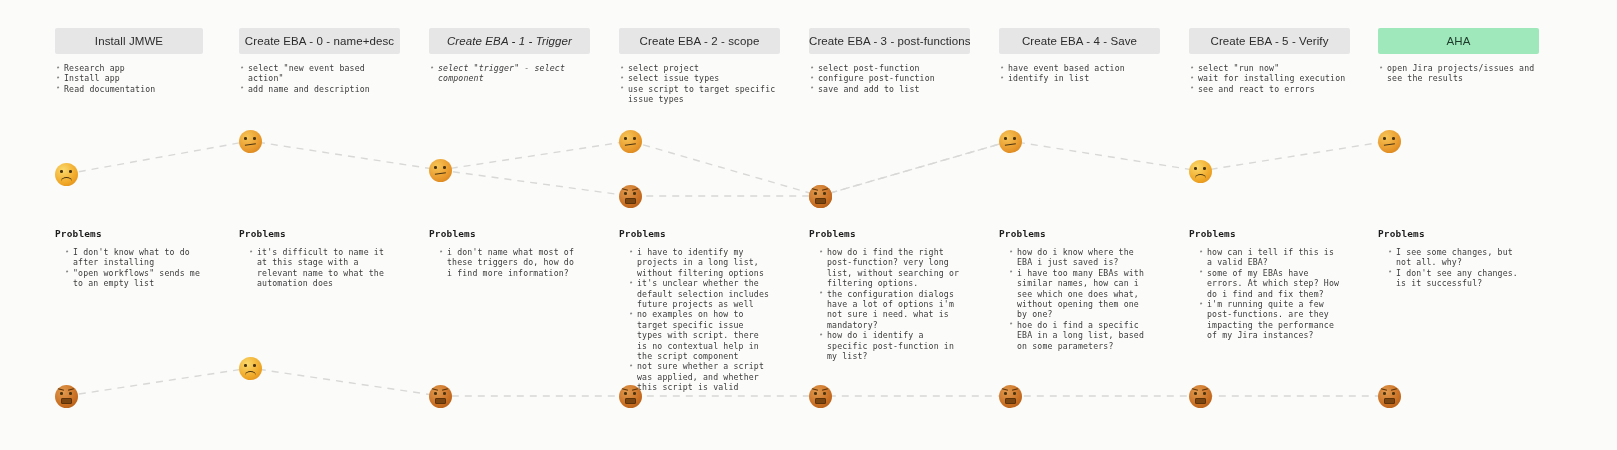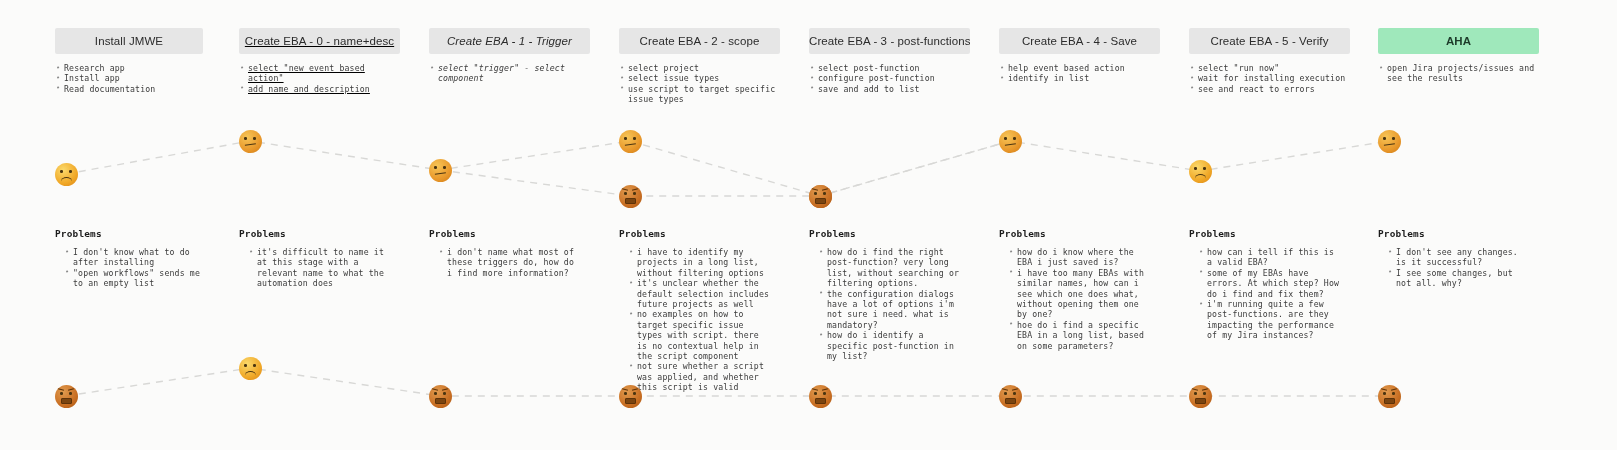--- a/index.html
+++ b/index.html
@@ -36,21 +36,21 @@
     font-size: 11.5px;
     color: #2b2b2b;
     background: #e6e6e6;
     border-radius: 2px;
     letter-spacing: .1px;
     white-space: nowrap;
     overflow: hidden;
   }
   .stage-title.aha {
     background: #9fe8bb;
-    font-weight: bold;
+    font-weight: normal;
     color: #1d3b2a;
   }
   .stage-list {
     margin: 9px 0 0 0;
     padding: 0;
     list-style: none;
   }
   .stage-list li {
     position: relative;
     font-size: 8.2px;
@@ -179,21 +179,21 @@
 
   <div id="stages-layer">
       <div class="stage-col" style="left: 55px; width: 148px;">
         <div class="stage-title">Install JMWE</div>
         <ul class="stage-list">
           <li>Research app</li>
           <li>Install app</li>
           <li>Read documentation</li>
         </ul>
       </div>
-      <div class="stage-col" style="left: 239px; width: 161px; text-decoration: underline;">
+      <div class="stage-col" style="left: 239px; width: 161px;">
         <div class="stage-title">Create EBA - 0 - name+desc</div>
         <ul class="stage-list">
           <li>select "new event based action"</li>
           <li>add name and description</li>
         </ul>
       </div>
       <div class="stage-col" style="left: 429px; width: 161px; font-style: italic;">
         <div class="stage-title">Create EBA - 1 - Trigger</div>
         <ul class="stage-list">
           <li>select "trigger" - select component</li>
@@ -211,21 +211,21 @@
         <div class="stage-title">Create EBA - 3 - post-functions</div>
         <ul class="stage-list">
           <li>select post-function</li>
           <li>configure post-function</li>
           <li>save and add to list</li>
         </ul>
       </div>
       <div class="stage-col" style="left: 999px; width: 161px;">
         <div class="stage-title">Create EBA - 4 - Save</div>
         <ul class="stage-list">
-          <li>help event based action</li>
+          <li>have event based action</li>
           <li>identify in list</li>
         </ul>
       </div>
       <div class="stage-col" style="left: 1189px; width: 161px;">
         <div class="stage-title">Create EBA - 5 - Verify</div>
         <ul class="stage-list">
           <li>select "run now"</li>
           <li>wait for installing execution</li>
           <li>see and react to errors</li>
         </ul>
@@ -287,22 +287,22 @@
         <div class="prob-head">Problems</div>
         <ul class="prob-list">
           <li>how can i tell if this is a valid EBA?</li>
           <li>some of my EBAs have errors. At which step? How do i find and fix them?</li>
           <li>i'm running quite a few post-functions. are they impacting the performance of my Jira instances?</li>
         </ul>
       </div>
       <div class="prob-col" style="left: 1378px; width: 160px;">
         <div class="prob-head">Problems</div>
         <ul class="prob-list">
+          <li>I see some changes, but not all. why?</li>
           <li>I don't see any changes. is it successful?</li>
-          <li>I see some changes, but not all. why?</li>
         </ul>
       </div>
     </div>
 
   <div id="nodes-layer">
       <div class="emoji-dot face-neutral" style="left: 66px; top: 166px;">
         <span class="eye l"></span>
         <span class="eye r"></span>
         <span class="mouth frown"></span>
       </div>

